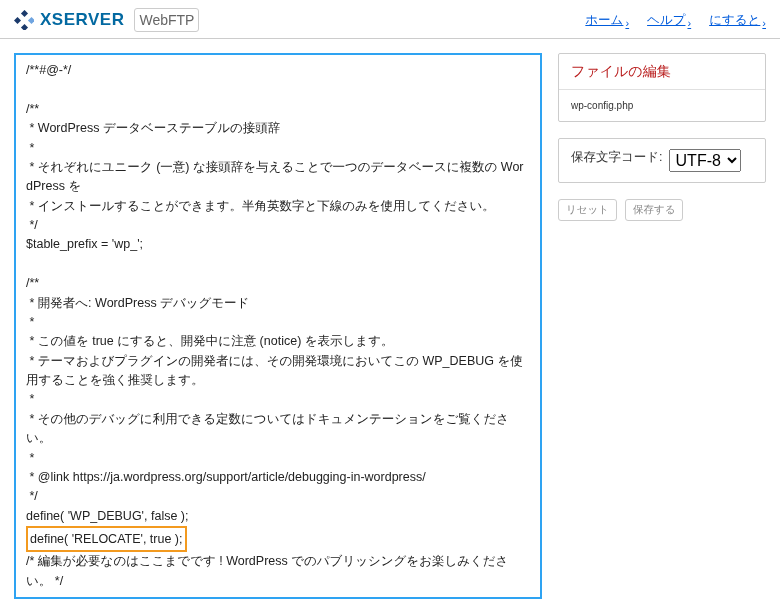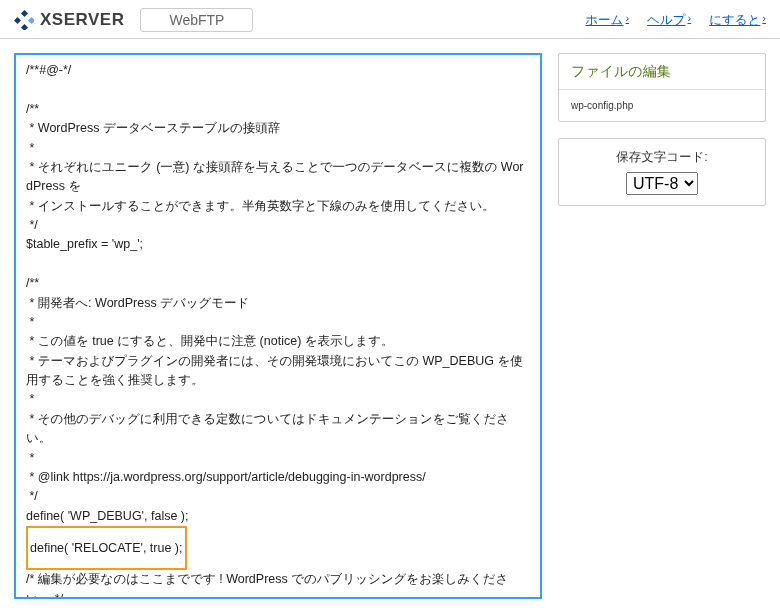--- a/index.html
+++ b/index.html
@@ -16,49 +16,49 @@
     align-items: center;
     padding: 8px 14px 6px 14px;
     border-bottom: 1px solid #ccc;
   }
   .logo {
     display: flex;
     align-items: flex-end;
     font-weight: 700;
     font-size: 17px;
     letter-spacing: 0.5px;
-    color: #404040;
+    color: #0369a1;
   }
   .logo .diamonds {
     width: 20px; height: 20px;
     margin-right: 6px;
     display: inline-flex;
     align-items: center; justify-content: center;
   }
   .logo .diamonds svg { display:block; }
   .badge {
-    margin-left: 16px;
-    padding: 3px 28px;
+    margin-left: 10px;
+    padding: 3px 4px;
     border: 1px solid #ccc;
     border-radius: 3px;
     color: #666;
     font-size: 14px;
     background: #fff;
   }
   .topnav {
     margin-left: auto;
     display: flex;
     gap: 18px;
     font-size: 12.5px;
   }
   .topnav a {
     color: #005bdc;
     text-decoration: underline;
     display: inline-flex;
-    align-items: flex-start;
+    align-items: flex-end;
   }
   .topnav a .chev {
     margin-left: 2px;
     font-size: 11px;
     color: #005bdc;
     text-decoration: none;
   }
   .main {
     display: flex;
     padding: 14px;
@@ -74,51 +74,50 @@
   .editor {
     font-family: Arial, "Hiragino Kaku Gothic ProN", Meiryo, sans-serif;
     font-size: 12.5px;
     line-height: 1.55;
     color: #222;
     white-space: pre-wrap;
     word-break: break-all;
   }
   .hl {
     border: 2px solid #f39a1f;
-    padding: 12px 2px;
+    padding: 3px 2px;
     display: inline-block;
     line-height: 1.3;
   }
   .side {
     width: 208px;
     flex-shrink: 0;
   }
   .panel {
     border: 1px solid #ccc;
     border-radius: 2px;
     margin-bottom: 16px;
   }
   .panel-title {
     padding: 9px 12px 8px 12px;
-    color: #4d7c0f;
+    color: #b91c1c;
     font-size: 14px;
     border-bottom: 1px solid #e0e0e0;
     font-weight: 400;
   }
   .panel-body {
     padding: 10px 12px;
     font-size: 10px;
     color: #333;
   }
   .enc-row {
     display: flex;
-    align-items: center;
+    align-items: flex-start;
     gap: 6px;
     font-size: 12.5px;
-    flex-direction: column;
   }
   .enc-row select {
     font-size: 16px;
     padding: 1px 2px;
   }
   .btns {
     margin-top: 14px;
     display: flex;
     gap: 8px;
   }
@@ -209,14 +208,18 @@
 
     <div class="panel">
       <div class="panel-body enc-row">
         <span>保存文字コード:</span>
         <select>
           <option>UTF-8</option>
         </select>
       </div>
     </div>
 
+    <div class="btns">
+      <button class="ghost-btn">リセット</button>
+      <button class="ghost-btn">保存する</button>
+    </div>
   </aside>
 </div>
 
 </body></html>

